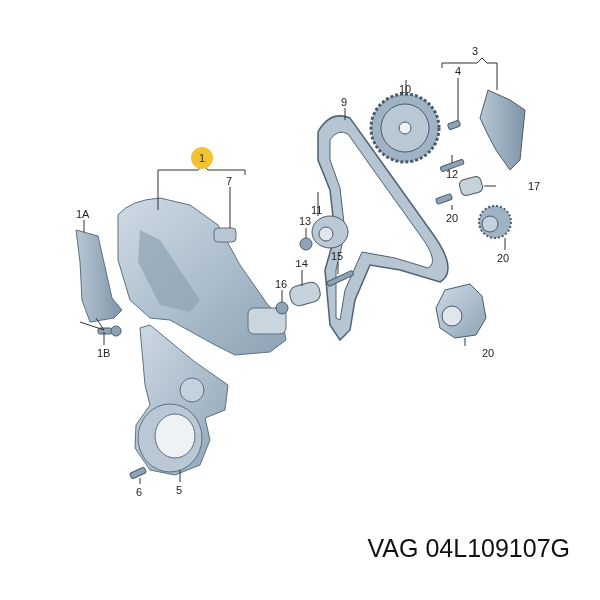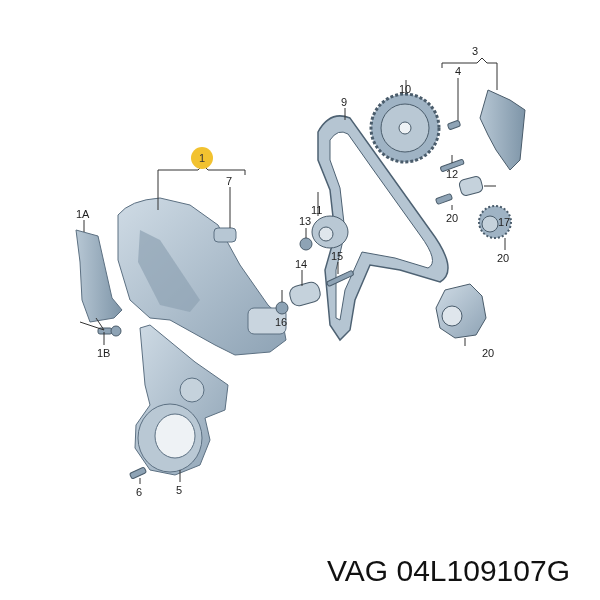--- a/index.html
+++ b/index.html
@@ -1,20 +1,20 @@
 <!DOCTYPE html>
 <html><head>
 <meta charset="utf-8">
 <style>
   html, body { margin:0; padding:0; background:#ffffff; }
   body { width:600px; height:600px; position:relative; overflow:hidden; font-family:"Liberation Sans", sans-serif; }
   #diagram { position:absolute; left:0; top:0; width:600px; height:600px; }
   .lbl { position:absolute; font-size:11px; color:#222; font-family:"Liberation Sans", sans-serif; line-height:12px; white-space:nowrap; }
   .callout { position:absolute; width:22px; height:22px; border-radius:50%; background:#f2c230; color:#333; font-size:11px; text-align:center; line-height:22px; }
-  .caption { position:absolute; right:30px; top:554px; font-size:30px; color:#111; font-family:"Liberation Sans", sans-serif; letter-spacing:0px; }
+  .caption { position:absolute; right:30px; top:534px; font-size:25px; color:#111; font-family:"Liberation Sans", sans-serif; letter-spacing:0px; }
 </style>
 </head>
 <body>
 
 <svg id="diagram" viewBox="0 0 600 600" xmlns="http://www.w3.org/2000/svg">
   <defs>
     <linearGradient id="g1" x1="0" y1="0" x2="1" y2="1">
       <stop offset="0" stop-color="#cfdbe5"></stop>
         <stop offset="1" stop-color="#8ea3b5"></stop>
     </linearGradient>
@@ -147,25 +147,25 @@
 <div class="callout" style="left:191px;top:147px;">1</div>
 
 <div class="lbl" style="left:76px;top:208px;text-align:center;">1A</div>
 <div class="lbl" style="left:226px;top:175px;">7</div>
 <div class="lbl" style="left:97px;top:347px;">1B</div>
 <div class="lbl" style="left:472px;top:45px;">3</div>
 <div class="lbl" style="left:455px;top:65px;">4</div>
 <div class="lbl" style="left:399px;top:71px;margin-top:12px;">10</div>
 <div class="lbl" style="left:341px;top:96px;">9</div>
 <div class="lbl" style="left:446px;top:143px;margin-top:25px;">12</div>
-<div class="lbl" style="left:498px;top:180px;margin-top:36px;">17</div>
+<div class="lbl" style="left:528px;top:180px;">17</div>
 <div class="lbl" style="left:446px;top:212px;">20</div>
 <div class="lbl" style="left:497px;top:252px;">20</div>
 <div class="lbl" style="left:311px;top:180px;margin-top:24px;">11</div>
 <div class="lbl" style="left:299px;top:215px;">13</div>
 <div class="lbl" style="left:331px;top:250px;text-align:center;">15</div>
-<div class="lbl" style="left:295px;top:258px;">14</div>
-<div class="lbl" style="left:275px;top:278px;margin-top:38px;">16</div>
+<div class="lbl" style="left:295px;top:258px;font-family:Liberation Mono, monospace;">14</div>
+<div class="lbl" style="left:275px;top:278px;">16</div>
 <div class="lbl" style="left:482px;top:347px;">20</div>
 <div class="lbl" style="left:136px;top:486px;">6</div>
 <div class="lbl" style="left:176px;top:484px;">5</div>
 
 <div class="caption">VAG 04L109107G</div>
 
 </body></html>

